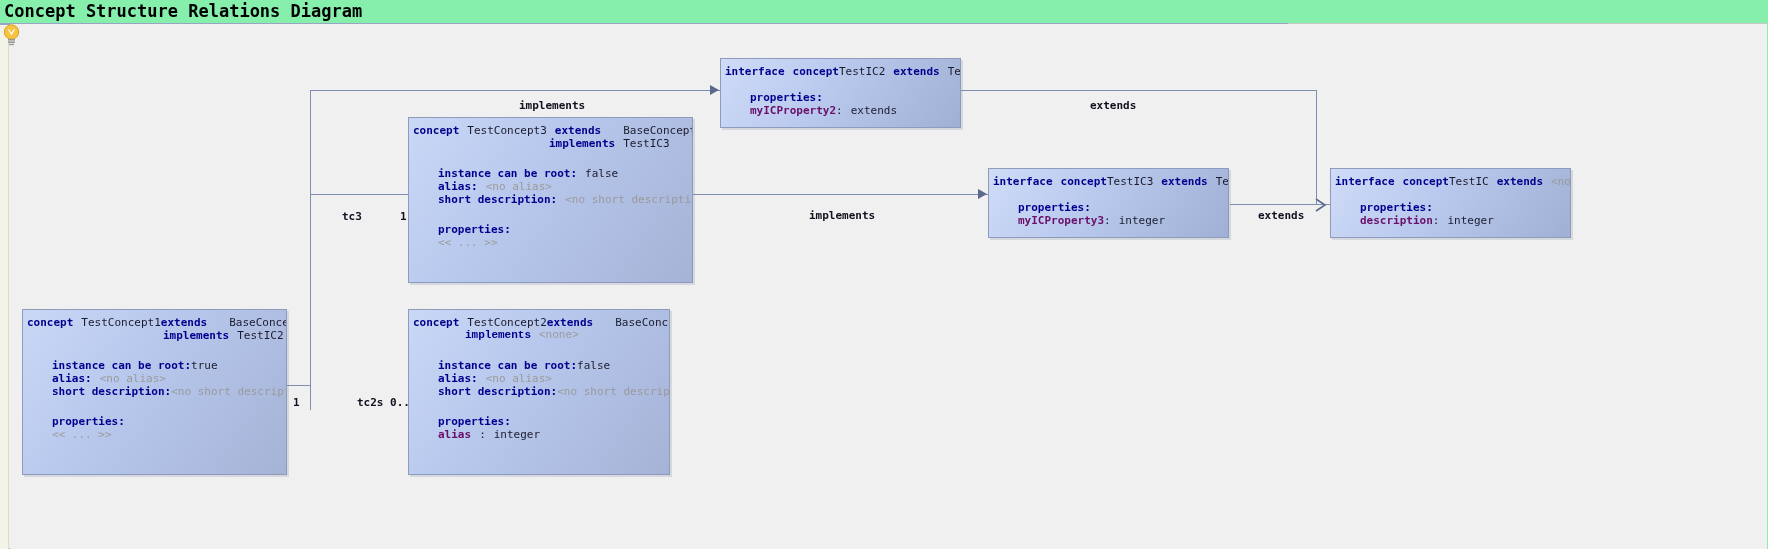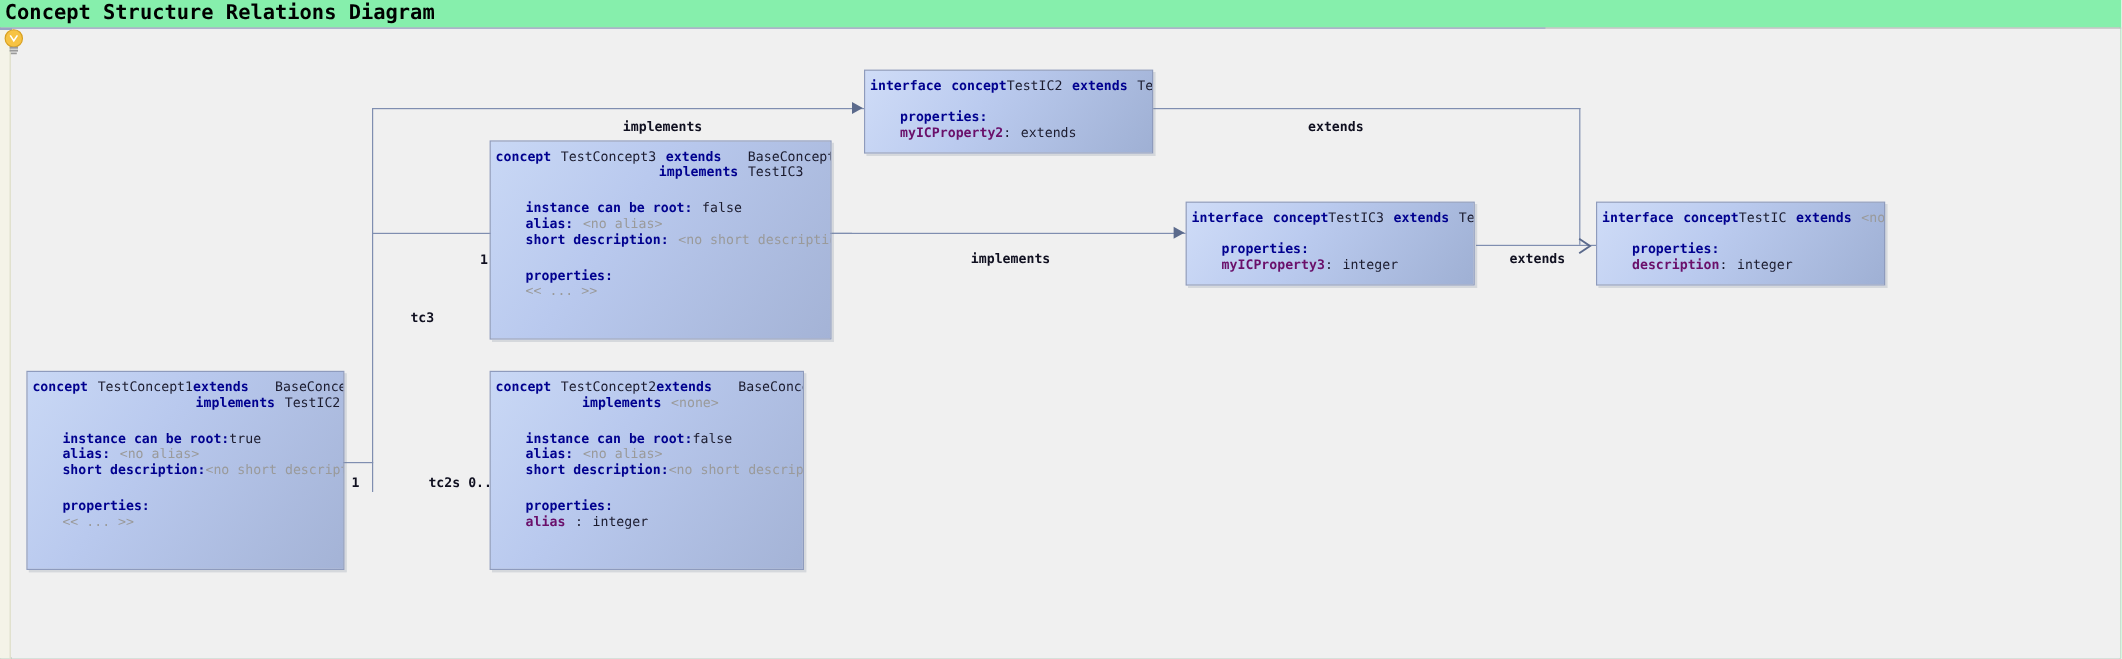--- a/index.html
+++ b/index.html
@@ -288,21 +288,21 @@
       <svg width="12" height="14" viewBox="0 0 12 14">
         <path d="M1 1 L10 7 L1 13" fill="none" stroke="#5b6a8c" stroke-width="1.6"></path>
       </svg>
     </div>
 
     <div class="elabel" style="left:506px; top:75px;">implements</div>
     <div class="elabel" style="left:796px; top:185px;">implements</div>
     <div class="elabel" style="left:1077px; top:75px;">extends</div>
     <div class="elabel" style="left:1245px; top:185px;">extends</div>
 
-    <div class="card" style="left:330px; top:186px;margin-top:48px;">tc3</div>
+    <div class="card" style="left:330px; top:186px;">tc3</div>
     <div class="card" style="left:388px; top:186px;">1</div>
     <div class="card" style="left:345px; top:372px;">tc2s 0..n</div>
     <div class="card" style="left:281px; top:372px;">1</div>
 
     <div class="node" style="left:398px; top:93px; width:285px; height:166px;">
       <div class="row ind0">
         <span class="kw">concept</span><span class="sp2"></span><span class="plain">TestConcept3</span><span class="sp2"></span><span class="kw">extends</span><span class="sp3"></span><span class="plain">BaseConcept</span>
       </div>
       <div class="row ind0" style="padding-left:140px;">
         <span class="kw">implements</span><span class="sp2"></span><span class="plain">TestIC3</span>
@@ -353,21 +353,21 @@
       </div>
       <div class="row ind">
         <span class="muted">&lt;&lt; ... &gt;&gt;</span>
       </div>
     </div>
 
     <div class="node" style="left:398px; top:285px; width:262px; height:166px;">
       <div class="row ind0">
         <span class="kw">concept</span><span class="sp2"></span><span class="plain">TestConcept2</span><span class="kw">extends</span><span class="sp3"></span><span class="plain">BaseConcept</span>
       </div>
-      <div class="row ind0" style="padding-left:76px;">
+      <div class="row ind0" style="padding-left:56px;font-family:Liberation Mono, monospace;">
         <span class="kw">implements</span><span class="sp2"></span><span class="muted">&lt;none&gt;</span>
       </div>
       <div class="spacer"></div>
       <div class="spacer" style="height:4px;"></div>
       <div class="row ind">
         <span class="kw">instance can be root:</span><span class="plain">false</span>
       </div>
       <div class="row ind">
         <span class="kw">alias:</span><span class="sp2"></span><span class="muted">&lt;no alias&gt;</span>
       </div>

